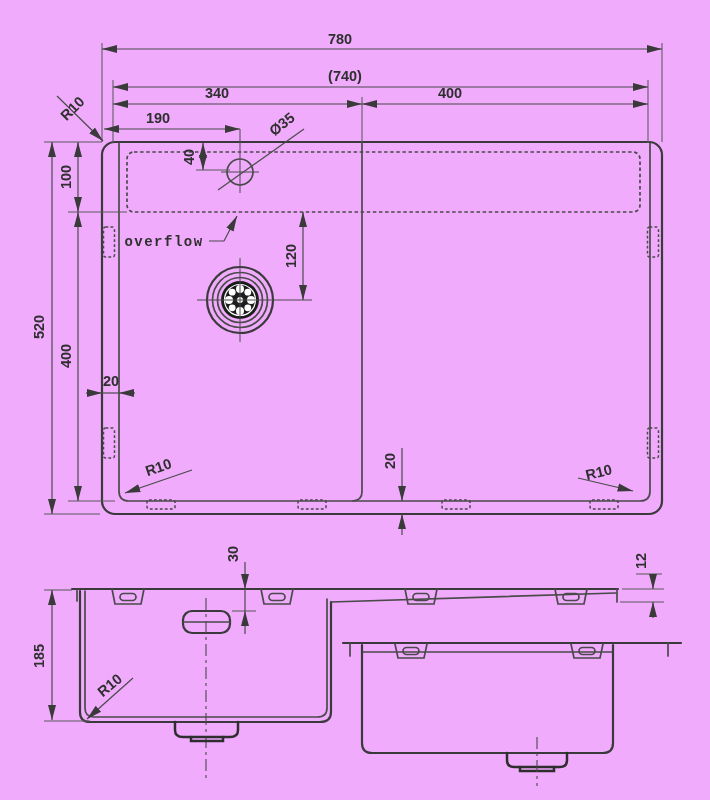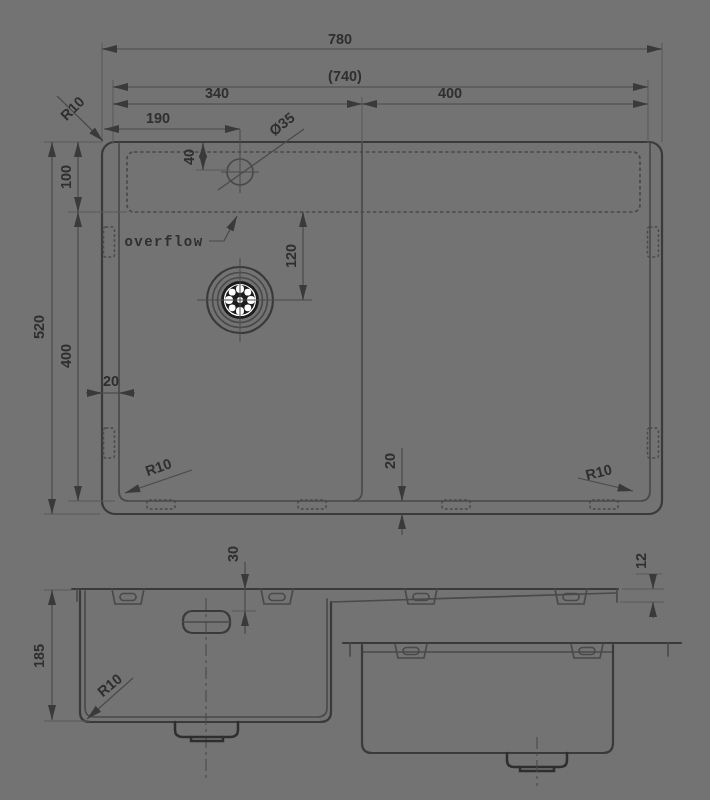--- a/index.html
+++ b/index.html
@@ -1,16 +1,16 @@
 <!DOCTYPE html>
 <html><head>
 <meta charset="utf-8">
 <style>
   html,body{margin:0;padding:0;background:#ffffff;}
-  #canvas{position:relative;width:710px;height:800px;background:#737373;overflow:hidden;
+  #canvas{position:relative;width:710px;height:800px;background:#f0abfc;overflow:hidden;
           font-family:"Liberation Sans", sans-serif;}
   svg{position:absolute;left:0;top:0;}
   .outline{stroke:#3a3a3a;stroke-width:2.2;fill:none;stroke-linecap:round;}
   .outline2{stroke:#4a4a4a;stroke-width:1.7;fill:none;stroke-linecap:round;}
   .thick{stroke:#2e2e2e;stroke-width:2.5;fill:none;stroke-linecap:round;}
   .dim{stroke:#4a4a4a;stroke-width:1.2;fill:none;}
   .ext{stroke:#5a5a5a;stroke-width:1.05;fill:none;}
   .hid{stroke:#4a4a4a;stroke-width:1.7;fill:none;stroke-dasharray:3.5 2.6;}
   .clip{stroke:#4a4a4a;stroke-width:1.5;fill:none;stroke-dasharray:2.8 2.2;}
   .cline{stroke:#4a4a4a;stroke-width:1.1;fill:none;stroke-dasharray:12 4 3 4;}

